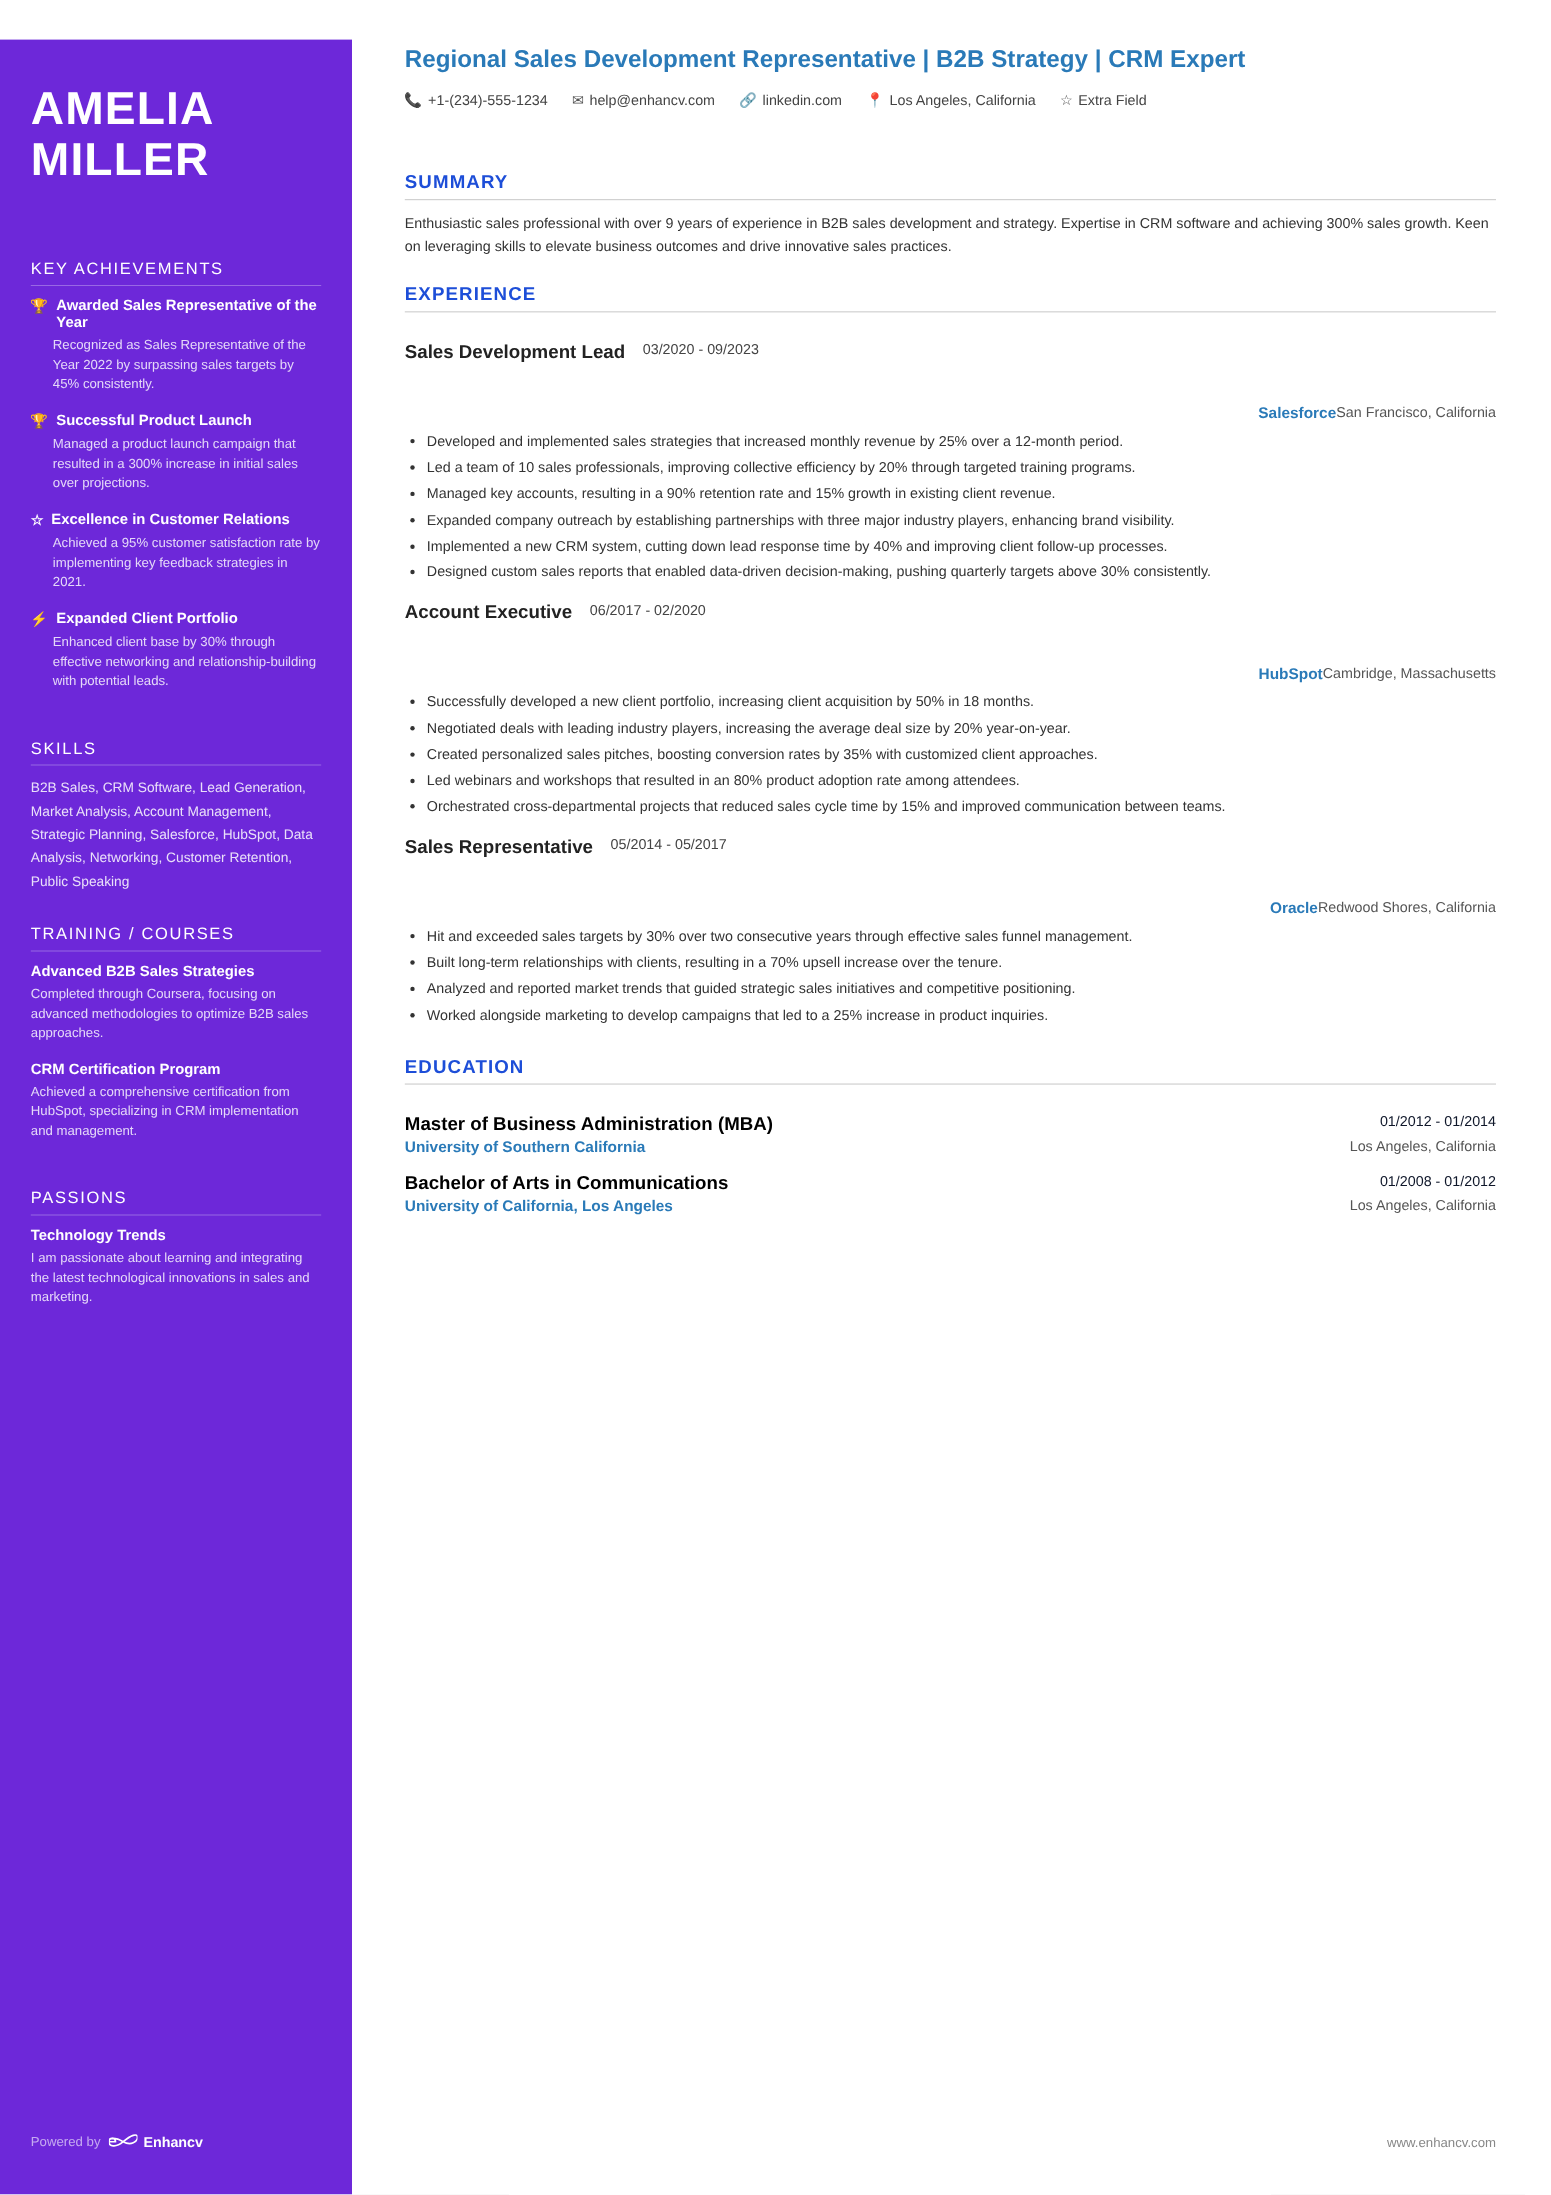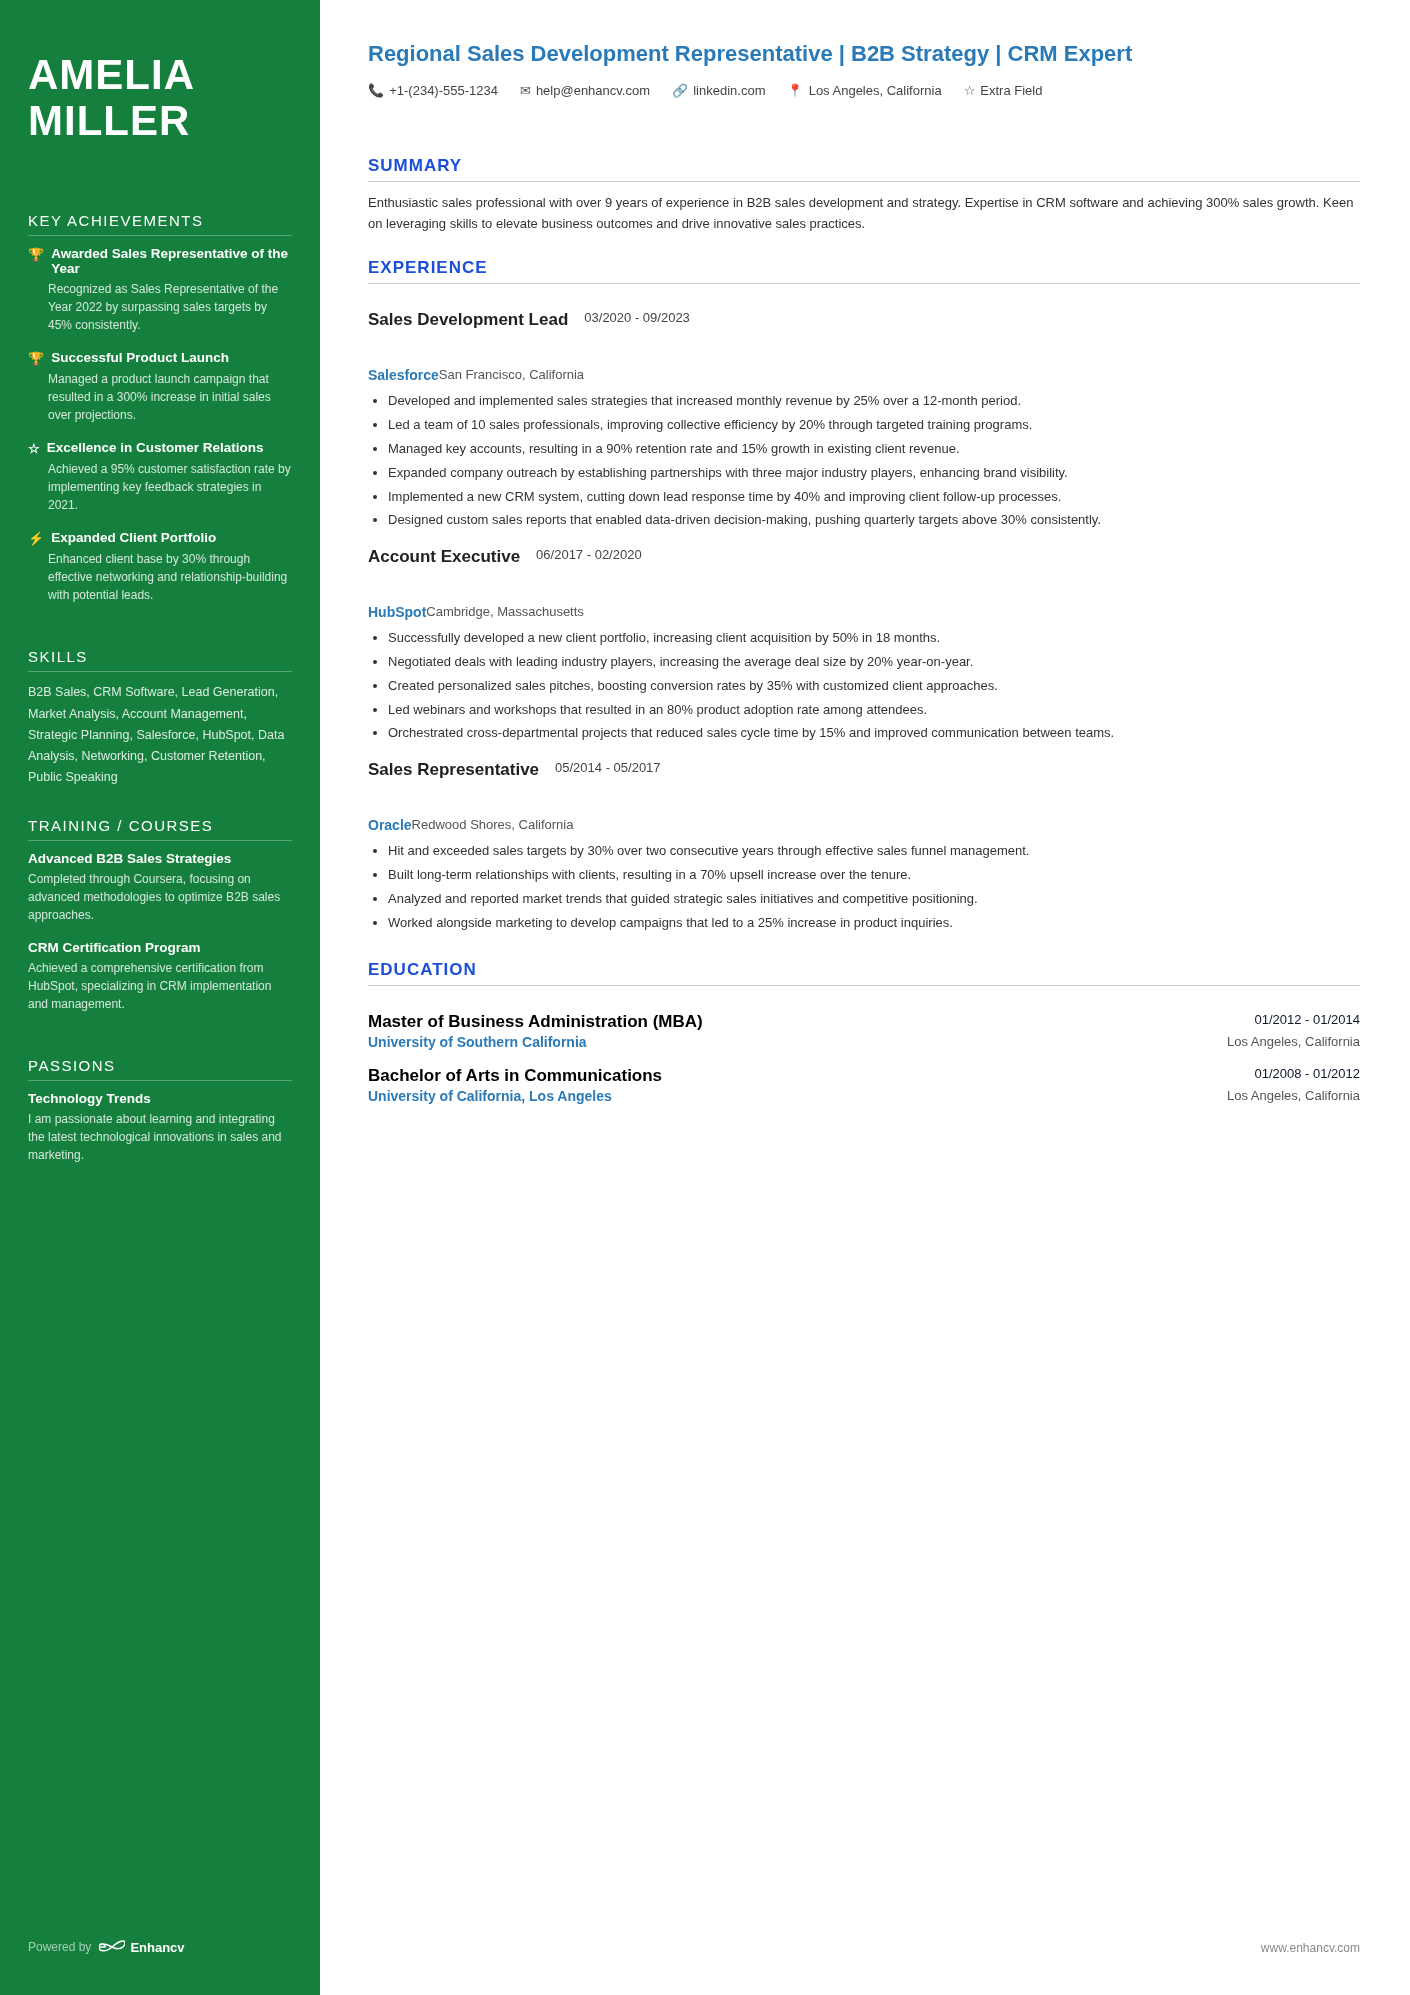--- a/index.html
+++ b/index.html
@@ -15,25 +15,26 @@
       width: 1410px;
       min-height: 1995px;
       background: white;
       display: flex;
       flex-direction: row;
     }
     
     .sidebar {
       width: 320px;
       min-width: 320px;
-      background: #15803d;
-      color: white;
-      padding: 52px 28px 40px 28px;
+      background: #6d28d9;
+      color: white;
+      padding: 40px 28px 40px 28px;
       display: flex;
       flex-direction: column;
+      margin-top: 36px;
     }
     .sidebar-name {
       font-size: 42px;
       font-weight: 900;
       line-height: 1.1;
       color: white;
       text-transform: uppercase;
       margin-bottom: 40px;
       letter-spacing: 1px;
     }
@@ -183,21 +184,21 @@
       color: #222;
     }
     .exp-dates {
       font-size: 13px;
       color: #444;
       white-space: nowrap;
       margin-left: 16px;
     }
     .exp-subheader {
       display: flex;
-      justify-content: flex-start;
+      justify-content: flex-end;
       align-items: flex-start;
       margin-bottom: 8px;
       margin-top: 37px;
     }
     .exp-company {
       font-size: 14px;
       font-weight: 600;
       color: #2a7ab8;
     }
     .exp-location {

